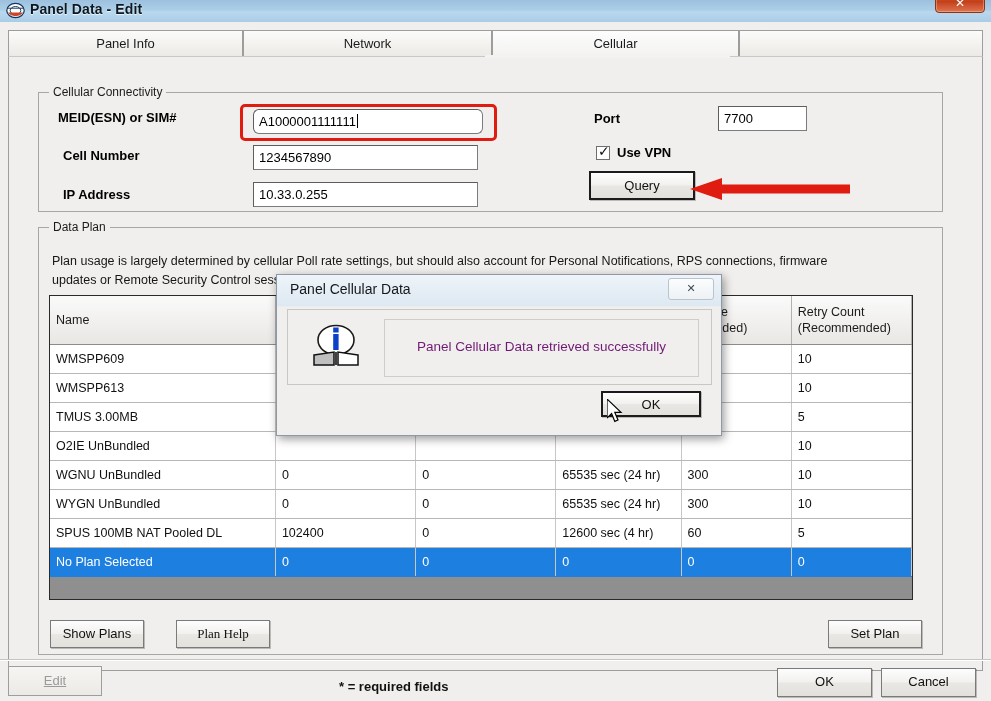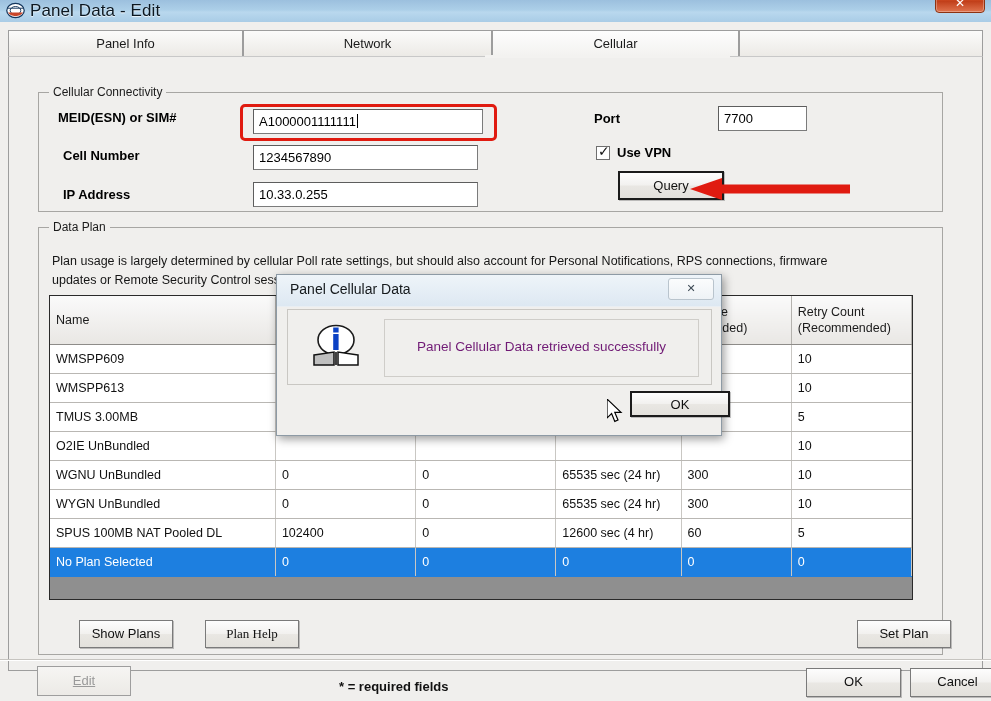--- a/index.html
+++ b/index.html
@@ -18,21 +18,21 @@
   .titlebar {
     position: absolute; left:0; top:0; width:991px; height:22px;
     background: linear-gradient(to bottom, #9cc0de 0%, #accfe8 45%, #b9d8ee 55%, #a9cce6 100%);
     border-bottom: 1px solid #5b7a91;
   }
   .titlebar .tb-icon {
     position:absolute; left:6px; top:1px; width:19px; height:19px;
   }
   .titlebar .tb-title {
     position:absolute; left:30px; top:1px;
-    font-size:17px; color:#0b1721; font-weight:normal;
+    font-size:14px; color:#0b1721; font-weight:bold;
     text-shadow: 0 1px 1px rgba(255,255,255,.85);
     letter-spacing:.1px;
   }
   .tb-close {
     position:absolute; right:6px; top:-12px; width:48px; height:23px;
     background: linear-gradient(to bottom, #e2714d 0%, #cf4a22 48%, #c03d18 52%, #e0744f 100%);
     border:1px solid #8d3312; border-radius: 0 0 4px 4px;
     box-shadow: inset 0 0 0 1px rgba(255,255,255,.30);
   }
   .tb-close .x {
@@ -116,21 +116,20 @@
     content:"✓"; position:absolute; left:1px; top:-4px;
     font-size:14px; color:#111; font-family:"DejaVu Sans",sans-serif;
   }
   .btn {
     position:absolute; box-sizing:border-box;
     background: linear-gradient(to bottom,#fdfdfd 0%,#f2f1ef 48%,#e9e7e3 52%,#e3e1dc 100%);
     border:1px solid #7a7a7a;
     font-size:13px; color:#111; text-align:center;
     font-family:"Liberation Sans",sans-serif;
     box-shadow: 1px 1px 0 rgba(0,0,0,.22);
-    margin-left: 29px;
   }
   .btn.default { border:2px solid #1b1b1b; }
   .btn.disabled { color:#9a9a9a; border-color:#9e9e9e; box-shadow:none;
      background: linear-gradient(to bottom,#f6f5f3,#eceae6); }
 
   
   .arrow { position:absolute; left:690px; top:156px; width:160px; height:22px; }
 
   .plan-desc {
     position:absolute; left:52px; top:230px; width:880px;
@@ -236,21 +235,21 @@
       <div class="tabrest"></div>
     </div>
     <div class="tabbody"></div>
     <div class="tabcover"></div>
 
     <div class="group" id="grp-cell">
       <span class="legend">Cellular Connectivity</span>
     </div>
 
     <div class="flabel" style="left:58px; top:88px;">MEID(ESN) or SIM#</div>
-    <div class="finput" style="left:253px; top:87px; width:230px;"><span>A1000001111111</span><span class="caret"></span></div>
+    <div class="finput" style="left:253px; top:87px; width:230px;border-radius:6px;"><span>A1000001111111</span><span class="caret"></span></div>
     <div class="redring"></div>
 
     <div class="flabel" style="left:63px; top:126px;">Cell Number</div>
     <div class="finput" style="left:253px; top:123px; width:225px;">1234567890</div>
 
     <div class="flabel" style="left:63px; top:165px;">IP Address</div>
     <div class="finput" style="left:253px; top:160px; width:225px;">10.33.0.255</div>
 
     <div class="flabel" style="left:594px; top:89px;">Port</div>
     <div class="finput" style="left:718px; top:84px; width:89px;">7700</div>

